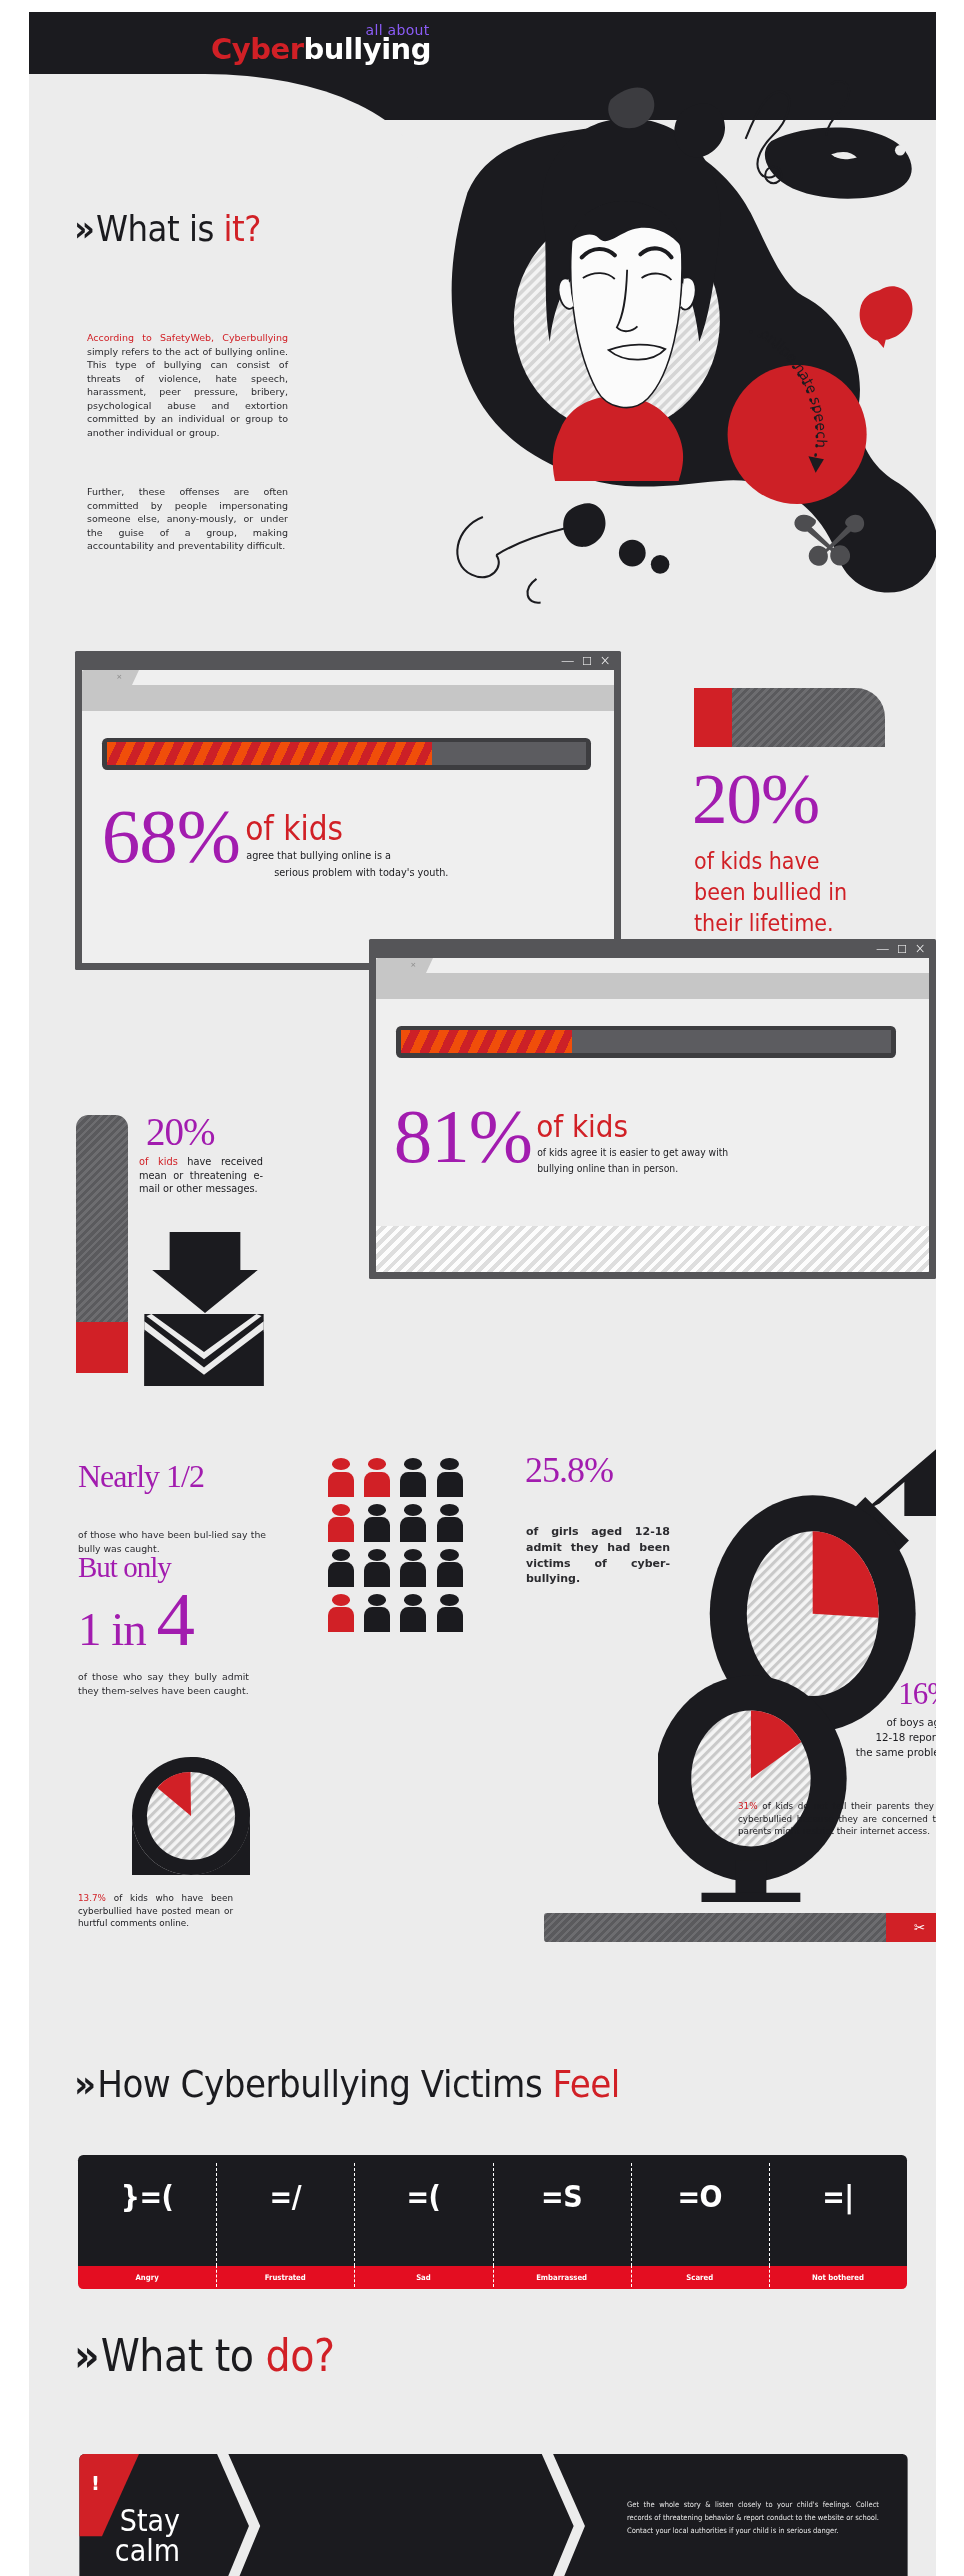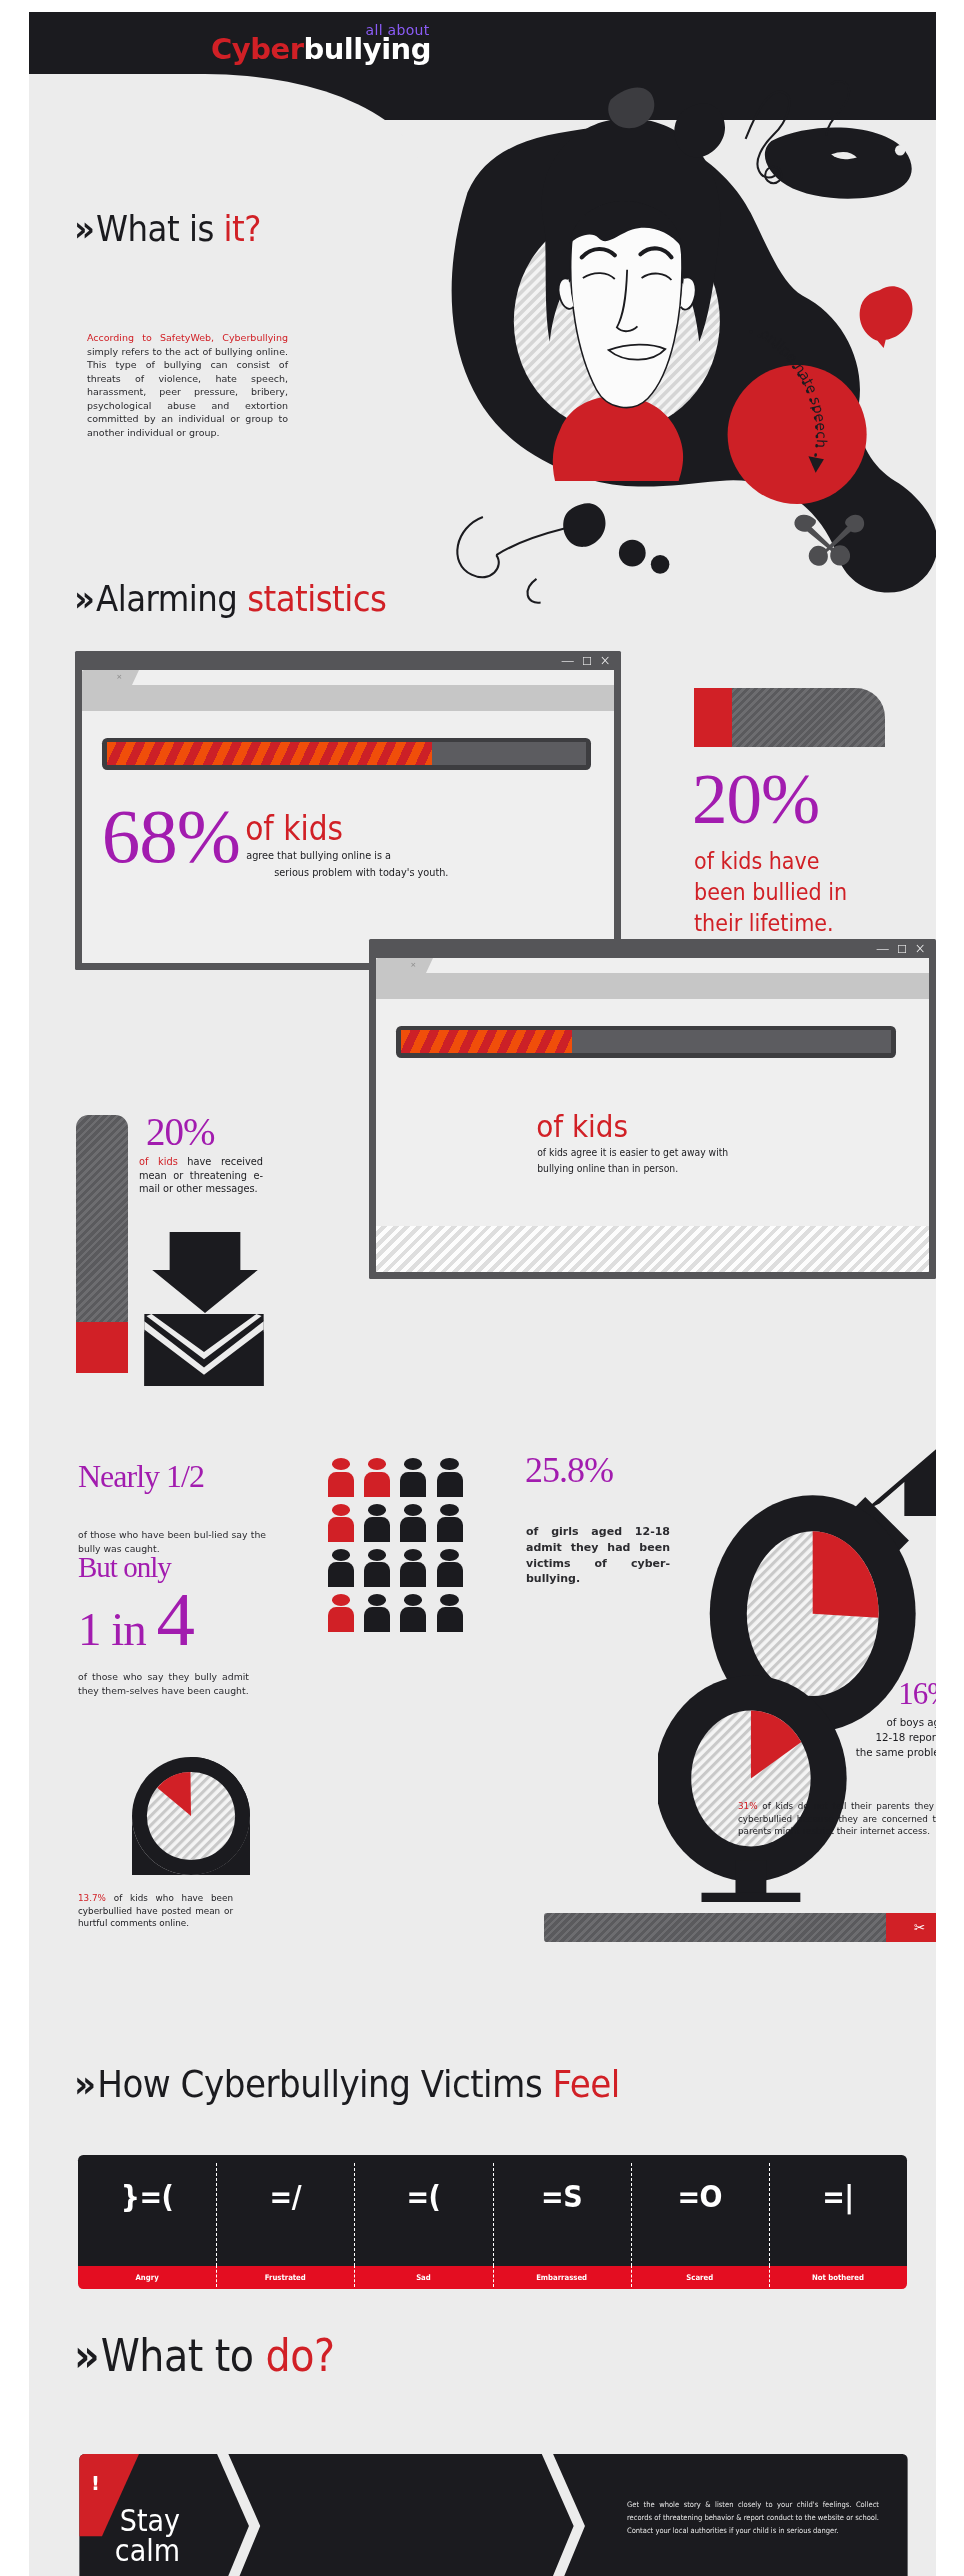--- a/index.html
+++ b/index.html
@@ -309,24 +309,22 @@
     </text>
   </svg>
 
   <div class="sec-head" style="left:45px; top:196px;">
     <span class="chev">»</span><span>What is </span><span class="red">it?</span>
   </div>
 
   <div class="body-par" style="left:58px; top:290px; width:201px;">
     <span class="red">According to SafetyWeb, Cyberbullying</span><span> simply refers to the act of bullying online. This type of bullying can consist of threats of violence, hate speech, harassment, peer pressure, bribery, psychological abuse and extortion committed by an individual or group to another individual or group.</span>
   </div>
-
-  <div class="sec-head" style="left:45px; top:566px;">
-    <span class="chev">»</span><span>Alarming </span><span class="red">statistics</span>
-  </div>
+  <div class="body-par" style="left:58px; top:444px; width:201px;">Further, these offenses are often committed by people impersonating someone else, anony-mously, or under the guise of a group, making accountability and preventability difficult.</div>
+
 
   <div class="win" style="left:46px; top:639px; width:546px; height:319px;">
     <div class="win-ctrl" style="right:8.2px; top:2.1px;">— □ ×</div>
     <div class="win-inner">
       <div class="win-tabbar">
         <div class="win-tab">
           <span class="win-tabx">×</span>
         </div>
       </div>
       <div class="win-toolbar"></div>
@@ -360,20 +358,21 @@
           <span class="win-tabx">×</span>
         </div>
       </div>
       <div class="win-toolbar"></div>
       <div class="win-body">
         <div class="pbar" style="left:19.6px; top:27px; width:500px; height:32px;">
           <div class="pbar-track">
             <div class="pbar-fill" id="fill81" style="width: 35%;"></div>
           </div>
         </div>
+        <div class="bignum" style="left:17.5px; top:99px; font-size:77px;">81%</div>
         <div class="ofkids" style="left:160px; top:112px; font-size:31px;">of kids</div>
         <div class="statdesc" style="left:161px; top:147px; font-size:10.3px;">of kids agree it is easier to get away with</div>
         <div class="statdesc" style="left:161px; top:163px; font-size:10.3px;">bullying online than in person.</div>
         <div class="hatch-strip"></div>
       </div>
     </div>
   </div>
 
   <div class="vbar" style="left:47px; top:1103px; height:258px;">
     <div class="vbar-red" id="bar20b" style="height: 20%;"></div>

